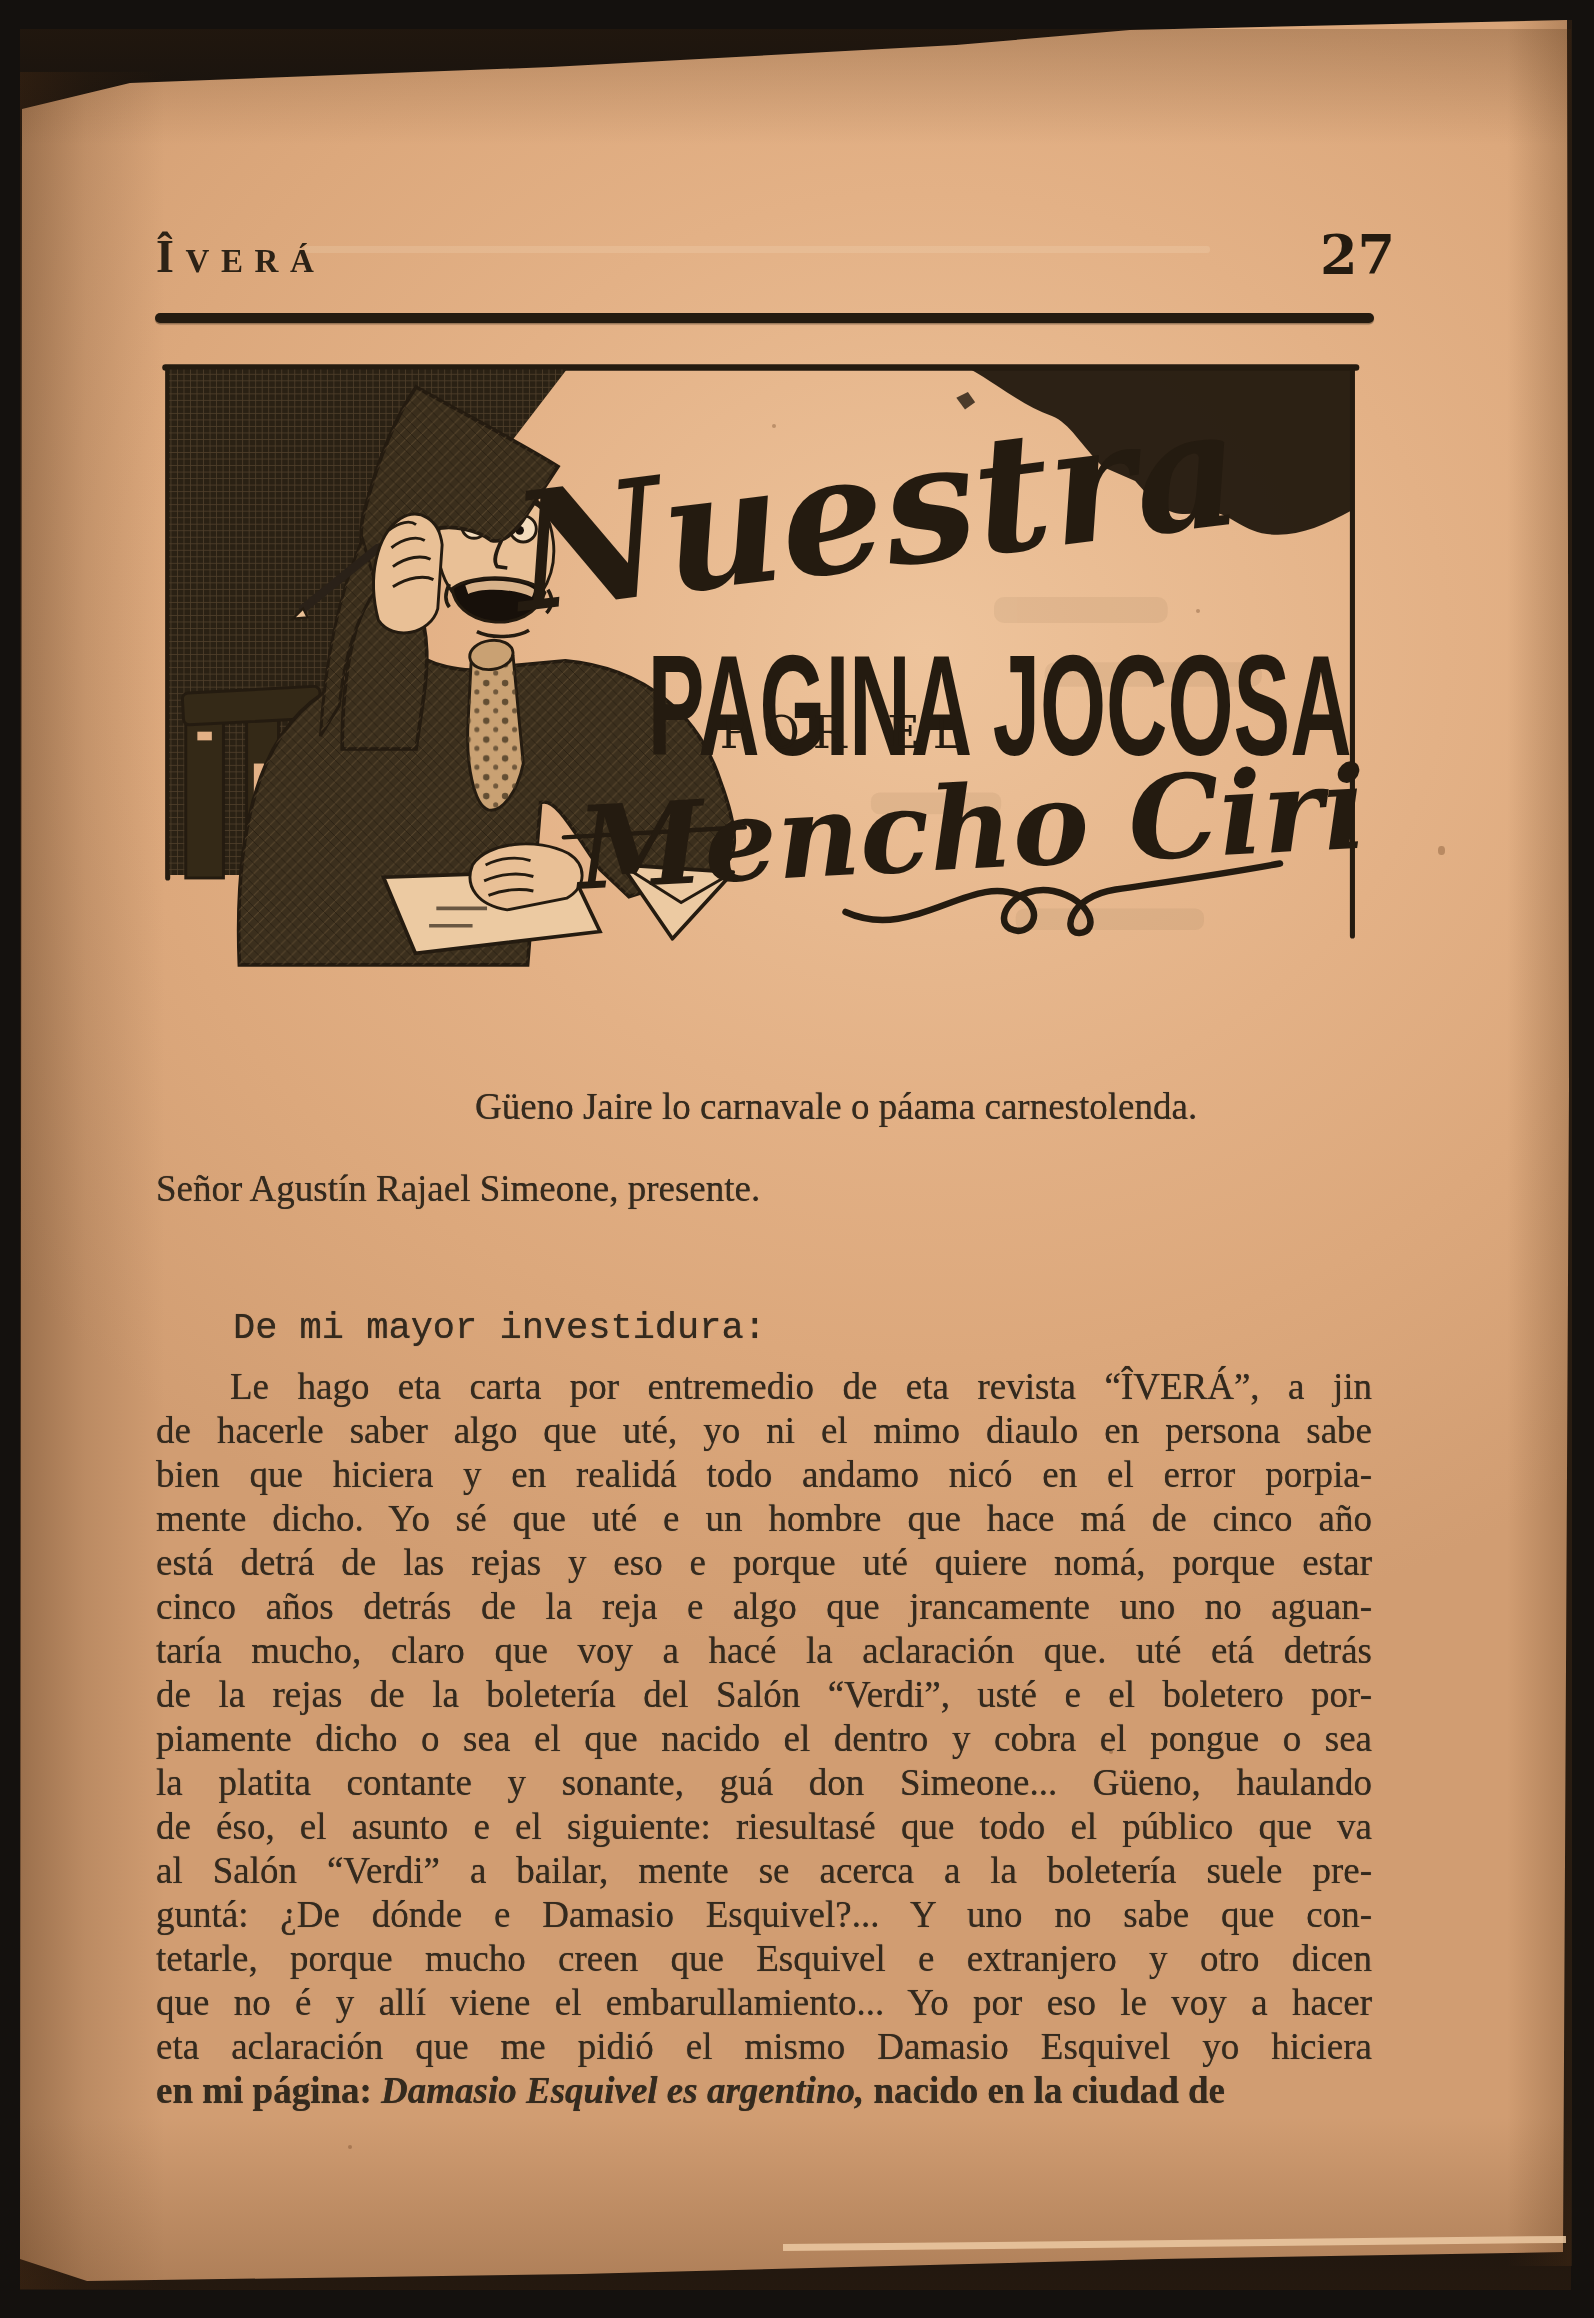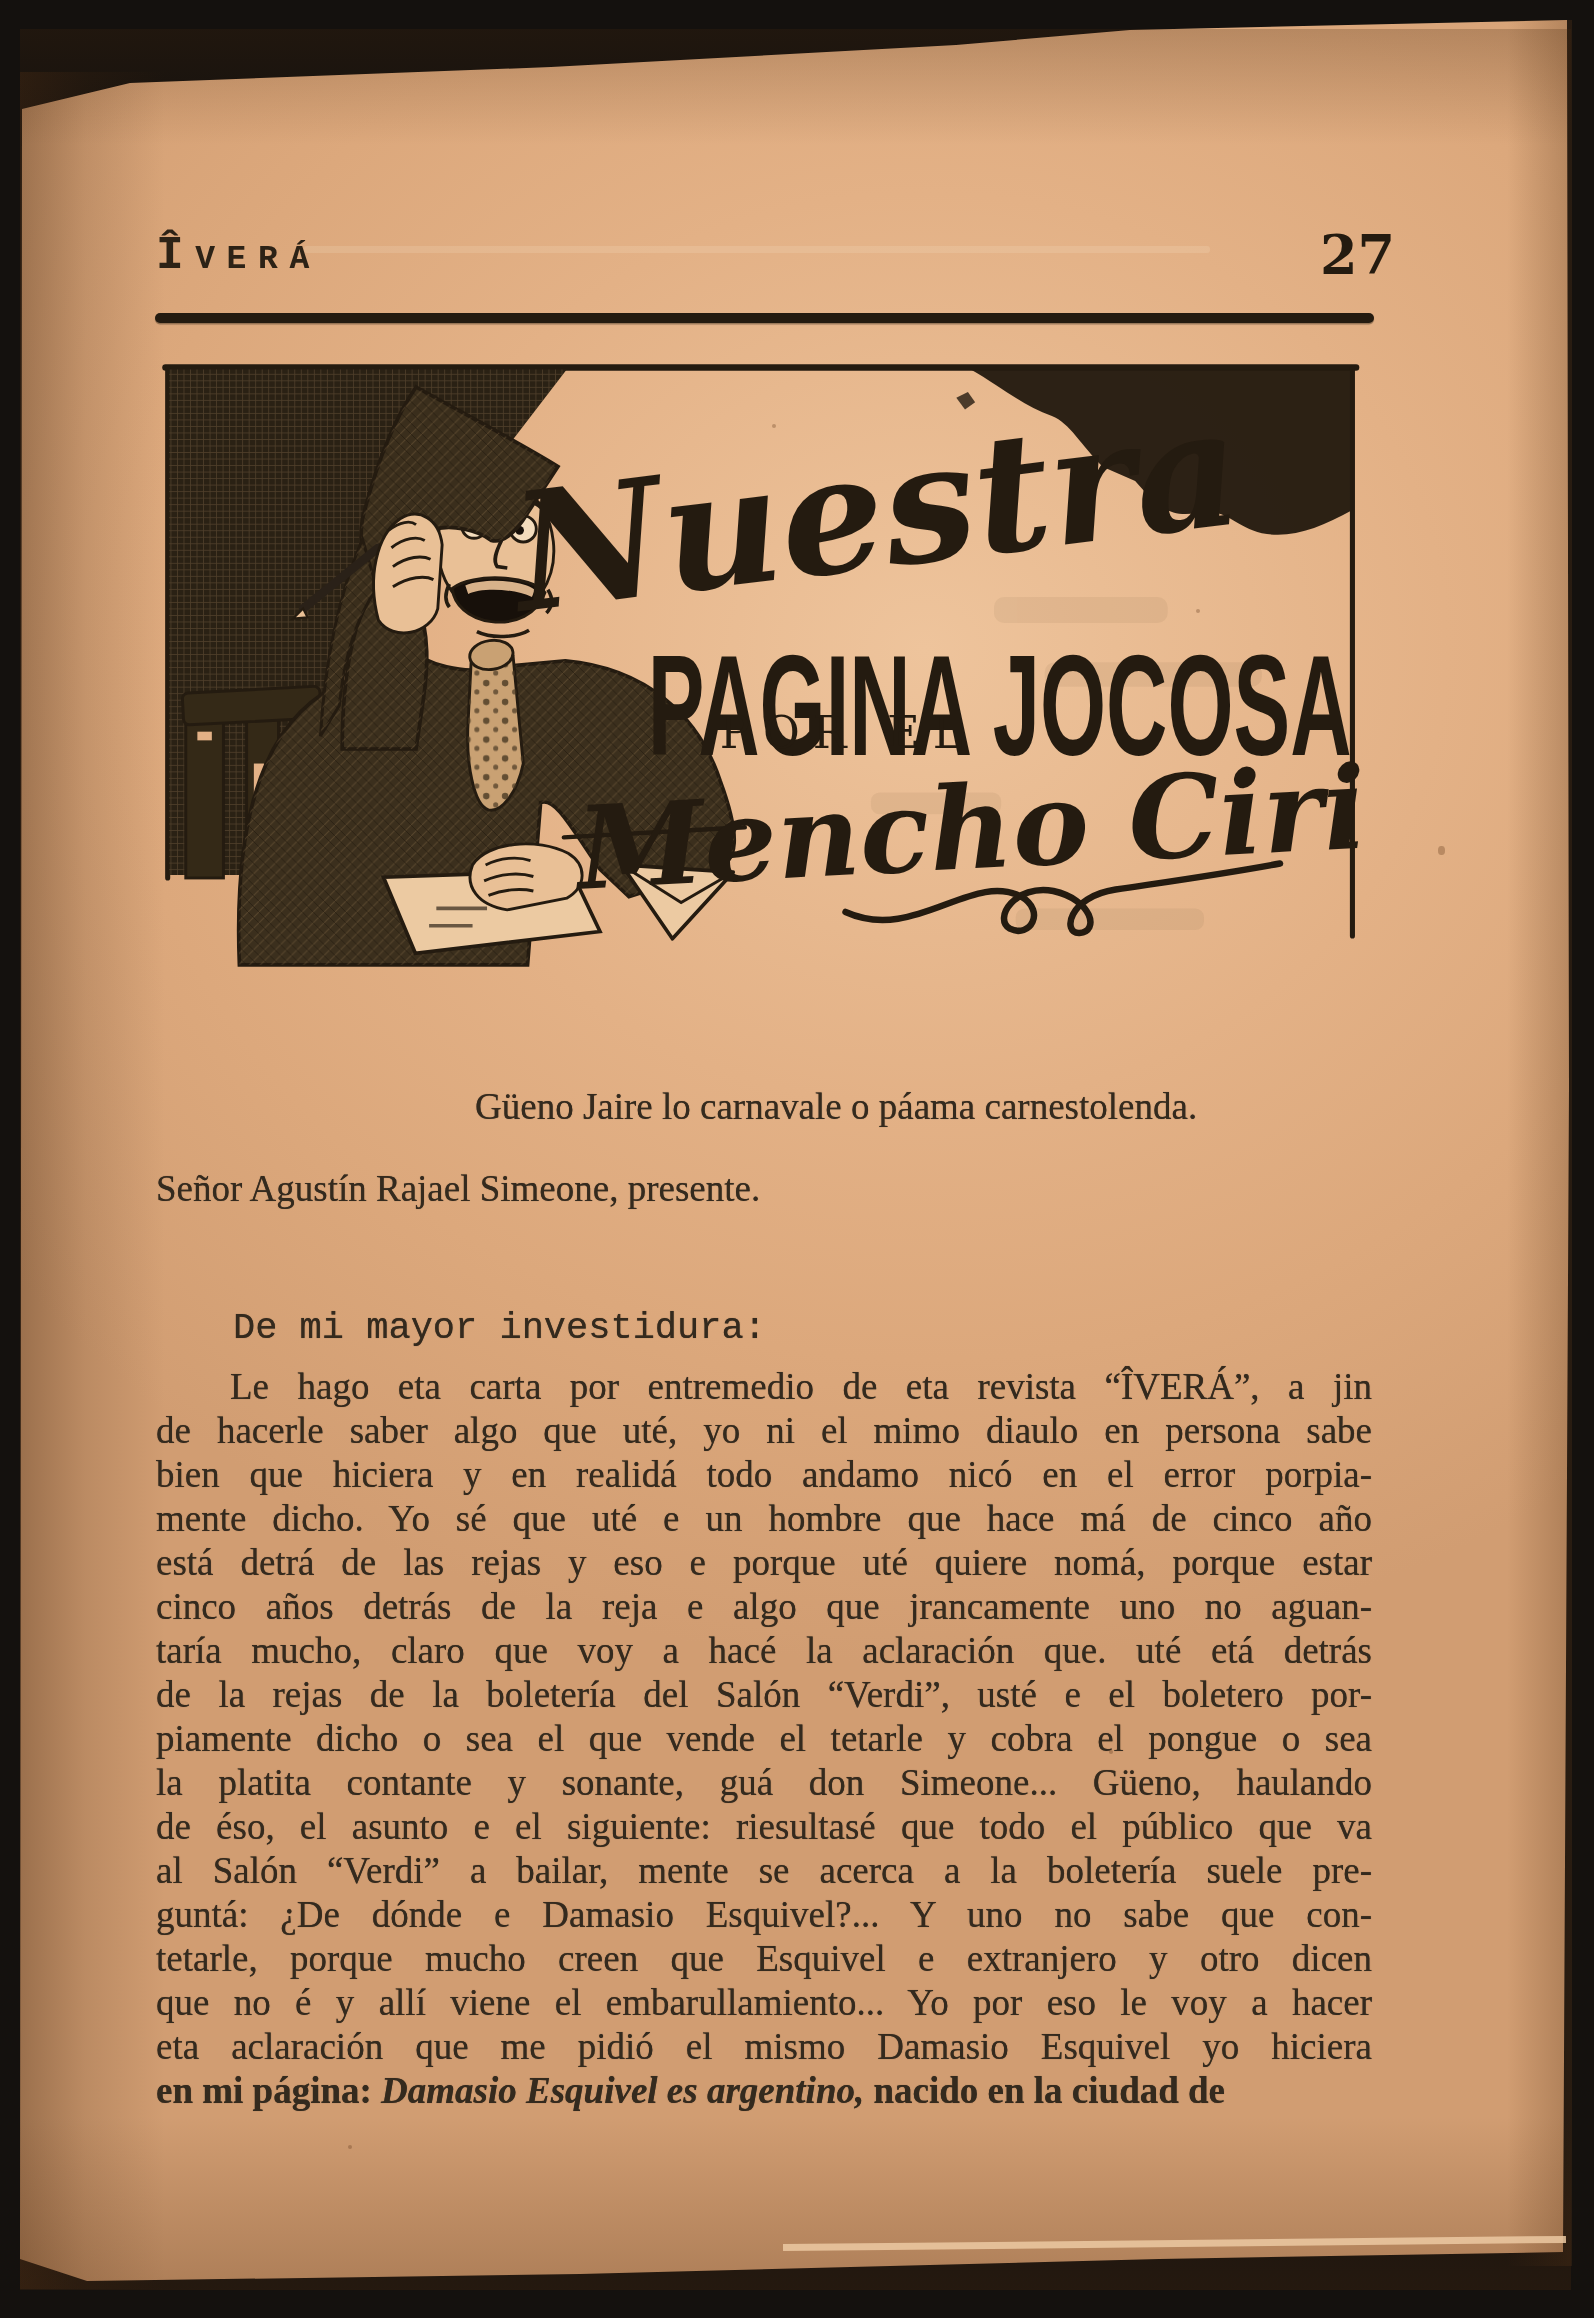--- a/index.html
+++ b/index.html
@@ -19,21 +19,21 @@
     background:linear-gradient(270deg,rgba(90,55,25,.30),rgba(90,55,25,0));}
   #bottomshade{left:20px;bottom:29px;width:1551px;height:174px;
     background:linear-gradient(0deg,rgba(80,45,18,.28),rgba(80,45,18,0));}
   #topshade{left:20px;top:29px;width:1551px;height:116px;
     background:linear-gradient(180deg,rgba(70,40,15,.25),rgba(70,40,15,0));}
   #sliver{left:783px;top:2240px;width:783px;height:6.5px;background:#ecc9a2;opacity:.85;transform:rotate(-.6deg);}
   #scratch{left:304px;top:246px;width:906px;height:6.5px;background:rgba(255,245,230,.14);border-radius:2.9px;}
   .speck{position:absolute;width:4.3px;height:4.3px;border-radius:50%;background:rgba(90,50,20,.30);}
   
   #mast{position:absolute;left:156px;top:230px;color:#2c2216;
-    font-family:Liberation Mono, monospace;font-weight:bold;font-size:33px;letter-spacing:11.6px;}
+    font-family:Liberation Serif, serif;font-weight:bold;font-size:33px;letter-spacing:11.6px;}
   #mast::first-letter{font-size:46px;}
   #folio{position:absolute;left:1320px;top:223px;width:65px;color:#241b10;
     font-family:"DejaVu Serif",serif;font-weight:bold;font-size:54px;}
   #rule{position:absolute;left:155px;top:313px;width:1219px;height:10px;background:#241b10;border-radius:5px;
     box-shadow:0 1.4px 0.7px rgba(36,27,16,.4);}
   
   .ltxt{position:absolute;color:#342a1e;font-family:"Liberation Serif",serif;font-size:37px;
     text-shadow:0 0 0.7px rgba(52,42,30,.85);white-space:nowrap;}
   #salutation{left:475px;top:1085px;}
   #addressee{left:156px;top:1167px;}
@@ -201,21 +201,21 @@
 
   <div id="bodyblock">
     <div class="pline indent">Le hago eta carta por entremedio de eta revista “ÎVERÁ”, a jin</div>
     <div class="pline">de hacerle saber algo que uté, yo ni el mimo diaulo en persona sabe</div>
     <div class="pline">bien que hiciera y en realidá todo andamo nicó en el error porpia-</div>
     <div class="pline">mente dicho. Yo sé que uté e un hombre que hace má de cinco año</div>
     <div class="pline">está detrá de las rejas y eso e porque uté quiere nomá, porque estar</div>
     <div class="pline">cinco años detrás de la reja e algo que jrancamente uno no aguan-</div>
     <div class="pline">taría mucho, claro que voy a hacé la aclaración que. uté etá detrás</div>
     <div class="pline">de la rejas de la boletería del Salón “Verdi”, usté e el boletero por-</div>
-    <div class="pline">piamente dicho o sea el que vende el tetarle y cobra el pongue o sea</div>
+    <div class="pline">piamente dicho o sea el que nacido el dentro y cobra el pongue o sea</div>
     <div class="pline">la platita contante y sonante, guá don Simeone... Güeno, haulando</div>
     <div class="pline">de éso, el asunto e el siguiente: riesultasé que todo el público que va</div>
     <div class="pline">al Salón “Verdi” a bailar, mente se acerca a la boletería suele pre-</div>
     <div class="pline">guntá: ¿De dónde e Damasio Esquivel?... Y uno no sabe que con-</div>
     <div class="pline">tetarle, porque mucho creen que Esquivel e extranjero y otro dicen</div>
     <div class="pline">que no é y allí viene el embarullamiento... Yo por eso le voy a hacer</div>
     <div class="pline">eta aclaración que me pidió el mismo Damasio Esquivel yo hiciera</div>
     <div class="pline lastline"><span>en mi página: </span><span class="ital">Damasio Esquivel es argentino,</span><span> nacido en la ciudad de</span></div>
   </div>
 </div>

